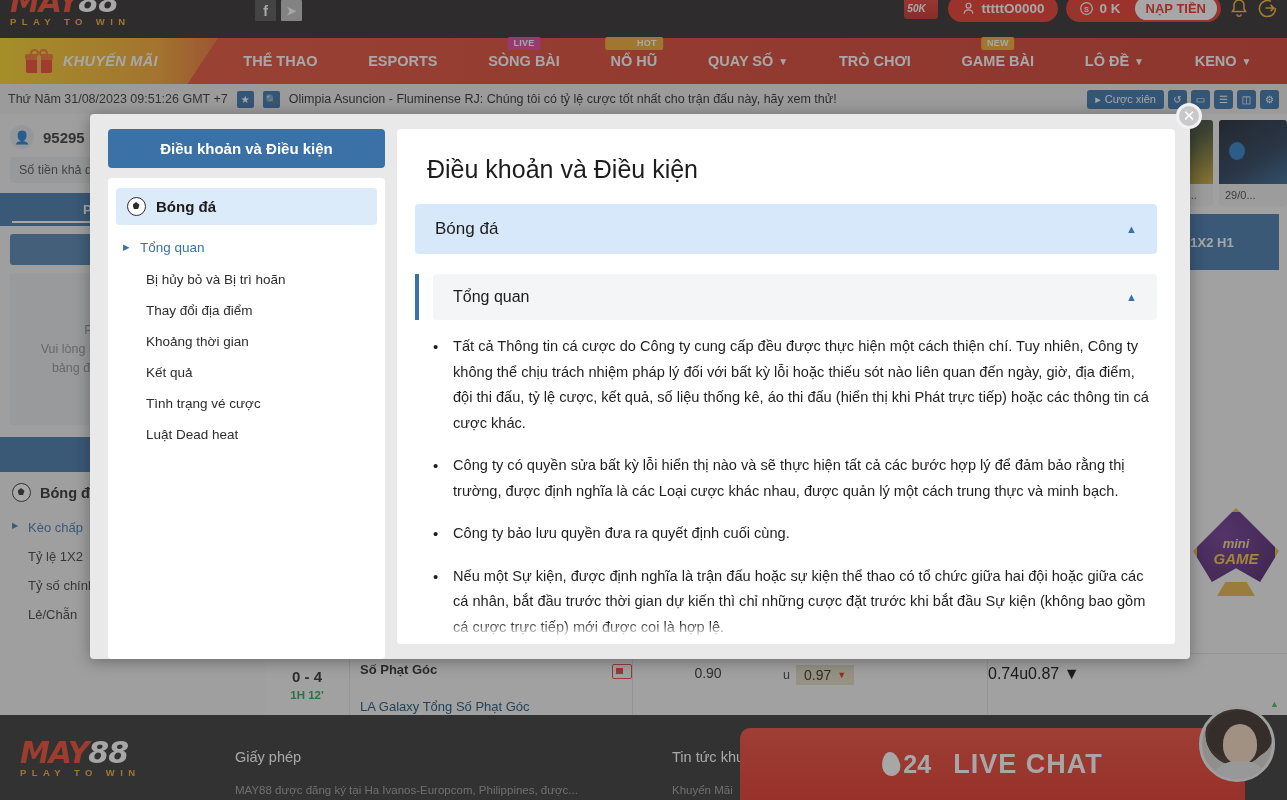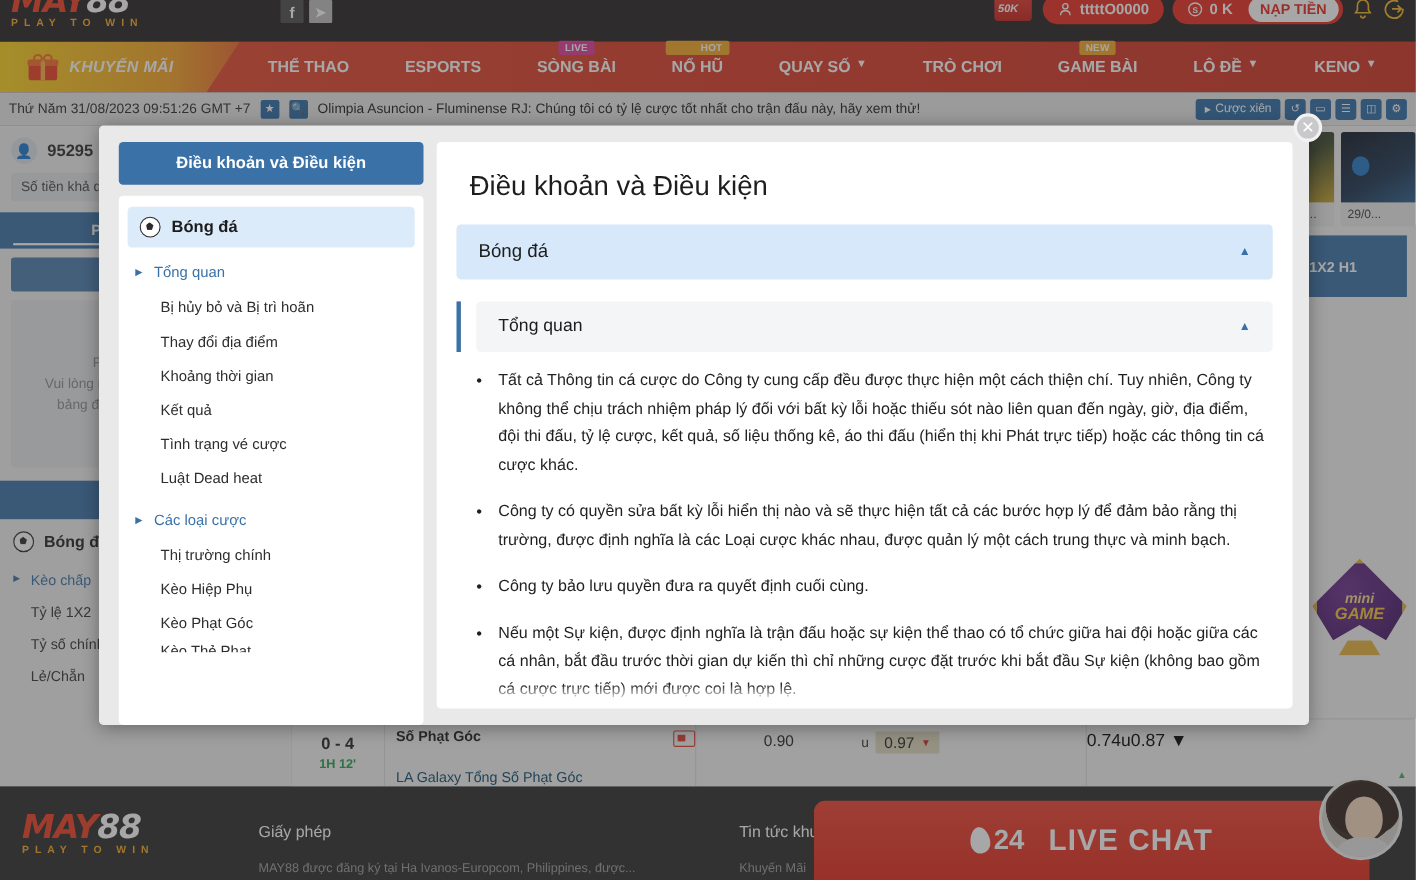--- a/index.html
+++ b/index.html
@@ -85,21 +85,21 @@
   .gift .lid { position: absolute; left: -1px; top: 5px; width: 28px; height: 6px; background: #f76c2a; border-radius: 2px; }
   .gift .rib { position: absolute; left: 11px; top: 4px; width: 4px; height: 20px; background: #fcb040; }
   .gift .bow1 { position: absolute; left: 4px; top: 0px; width: 9px; height: 8px; border: 2.5px solid #f76c2a; border-radius: 50%; background: none; }
   .gift .bow2 { position: absolute; left: 13px; top: 0px; width: 9px; height: 8px; border: 2.5px solid #f76c2a; border-radius: 50%; background: none; }
   .nav-promo-label {
     color: #fff; font-style: italic; font-weight: 700; font-size: 14.5px; letter-spacing: .3px;
   }
   .nav-items { display: flex; align-items: center; flex: 1; justify-content: space-around; padding: 0 10px 0 0; }
   .nav-item {
     position: relative; color: #fff; font-size: 14.5px; font-weight: 600;
-    display: flex; gap: 5px; padding: 0 4px; white-space: nowrap;
+    display: flex; align-items: center; gap: 5px; padding: 0 4px; white-space: nowrap;
   }
   .nav-badge {
     position: absolute; top: -16px; left: 50%; transform: translateX(-50%);
     font-size: 9px; font-weight: 700; color: #fff; padding: 1px 6px 1.5px; border-radius: 2px;
     letter-spacing: .2px;
   }
   .b-live { background: #e0399b; }
   .b-hot { background: #f5a623; padding-left: 32px; }
   .b-new { background: #f5a623; }
   .caret-d { font-size: 10px; }
@@ -580,27 +580,20 @@
         <div class="side-group">
           <div class="side-head">Tổng quan</div>
           <div class="side-item">Bị hủy bỏ và Bị trì hoãn</div>
           <div class="side-item">Thay đổi địa điểm</div>
           <div class="side-item">Khoảng thời gian</div>
           <div class="side-item">Kết quả</div>
           <div class="side-item">Tình trạng vé cược</div>
           <div class="side-item">Luật Dead heat</div>
         </div>
 
-        <div class="side-group">
-          <div class="side-head">Các loại cược</div>
-          <div class="side-item">Thị trường chính</div>
-          <div class="side-item">Kèo Hiệp Phụ</div>
-          <div class="side-item">Kèo Phạt Góc</div>
-          <div class="side-item clipped">Kèo Thẻ Phạt</div>
-        </div>
       </div>
     </div>
 
     <div class="modal-main">
       <div class="main-title">Điều khoản và Điều kiện</div>
 
       <div class="acc-l1">
         <span>Bóng đá</span>
         <span class="caret-up">▲</span>
       </div>

